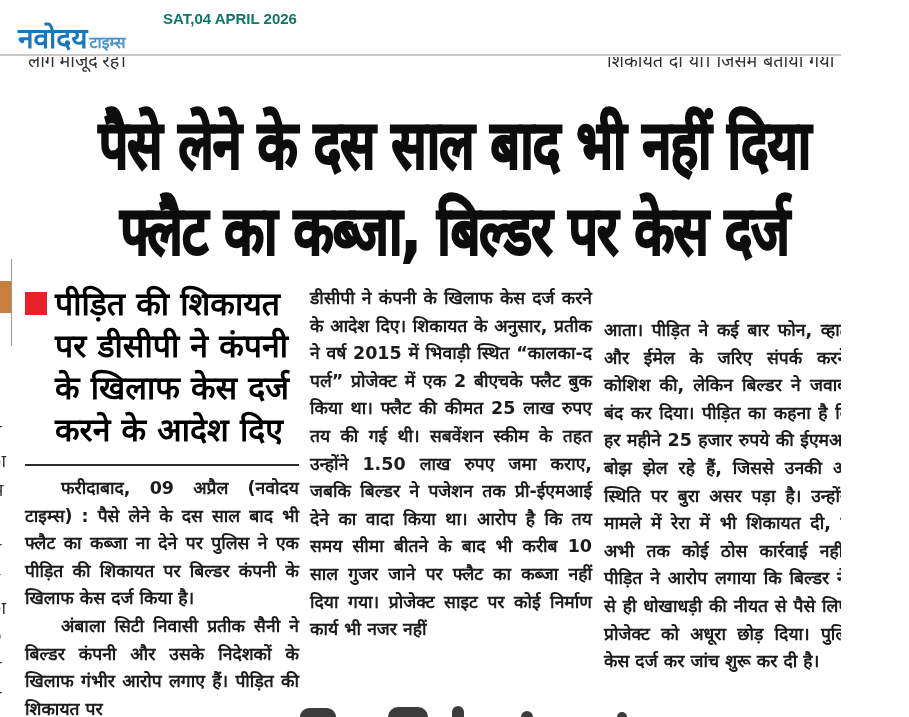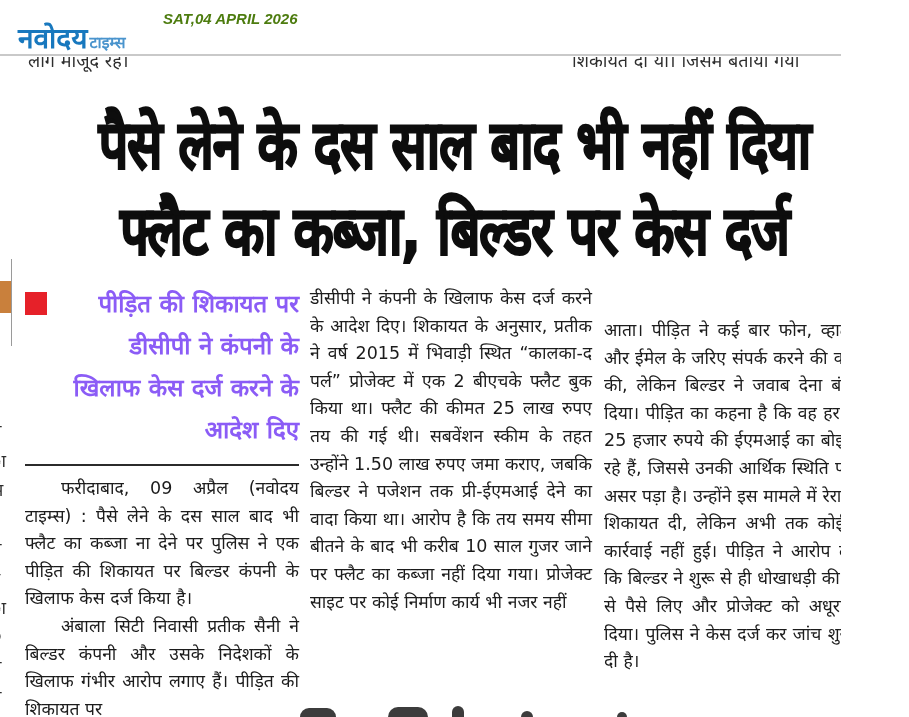--- a/index.html
+++ b/index.html
@@ -5,48 +5,48 @@
   * { margin:0; padding:0; box-sizing:border-box; }
   html,body { width:909px; height:717px; }
   body { font-family:"DejaVu Sans", sans-serif; background:#ffffff; }
   .page { position:relative; width:841px; height:717px; overflow:hidden; background:#fff;padding-left:28px; }
 
   
   .header { position:absolute; left:0; top:0; width:909px; height:56px; background:#fff; border-bottom:2px solid #c9c9c9; }
   .logo { position:absolute; left:18px; top:18px; white-space:nowrap; }
   .logo-main { color:#1878be; font-weight:bold; font-size:28px; letter-spacing:0px; }
   .logo-sub { color:#4a94cd; font-weight:bold; font-size:16px; margin-left:2px; }
-  .header-meta { position:absolute; left:163px; top:8px; font-family:"Liberation Sans", sans-serif; font-weight:bold; font-size:15px; line-height:22px; color:#4d7c0f;font-style:italic; }
+  .header-meta { position:absolute; left:163px; top:8px; font-family:"Liberation Sans", sans-serif; font-weight:bold; font-size:15px; line-height:22px; color:#0f766e; }
 
   
   .top-strip { position:absolute; left:0; top:57px; width:909px; height:17px; overflow:hidden; color:#2e2e2e; }
   .top-strip span { position:absolute; top:-9px; font-size:18px; white-space:nowrap; }
-  .ts-left { left:28px; }
+  .ts-left { left:28px;font-family:Liberation Serif, serif; }
   .ts-center { left:308px; }
-  .ts-right { left:572px; }
+  .ts-right { left:607px; }
   .ts-far { left:899px; }
   .top-strip-rule { position:absolute; left:889px; top:57px; width:1px; height:18px; background:#8a8a8a; }
 
   
   .headline-line { position:absolute; left:0; width:909px; text-align:center; font-weight:bold; color:#0d0d0d;
                    font-size:52px; white-space:nowrap; transform:scaleY(1.28); transform-origin:center top;
                    -webkit-text-stroke:1.6px #0d0d0d; letter-spacing:-1px; }
   .hl1 { top:96px; }
   .hl2 { top:182px; }
 
   
   .col { position:absolute; color:#1c1c1c; font-size:17.5px; line-height:27.6px; text-align:justify; }
-  .col p { text-align:justify; }
+  .col p { text-align:justify;font-weight:bold; }
   .col .indent { text-indent:36px; }
   .col1 { left:25px; top:283px; width:274px; }
   .col2 { left:310px; top:285px; width:282px; }
   .col3 { left:604px; top:285px; width:276px;margin-top:32px; }
 
   
-  .subhead { position:relative; padding-left:30px; font-size:24px; line-height:42px; font-weight:bold; color:#8b5cf6; text-align:right; }
+  .subhead { position:relative; padding-left:30px; font-size:32px; line-height:42px; font-weight:bold; color:#000000; text-align:left; }
   .red-square { position:absolute; left:0; top:9px; width:22px; height:23px; background:#e62129; }
   .subhead-rule { width:100%; height:0; border-bottom:2px solid #2b2b2b; margin:13px 0 9px 0; }
 
   
   .edge-frags { position:absolute; color:#2e2e2e; font-size:17.5px; }
   .edge-frags .frag { display:block; height:29.5px; }
   .left-frags { left:-9px; top:418px; width:18px; overflow:hidden; }
   .right-frags { left:894px; top:284px; width:15px; overflow:hidden; }
 
   

